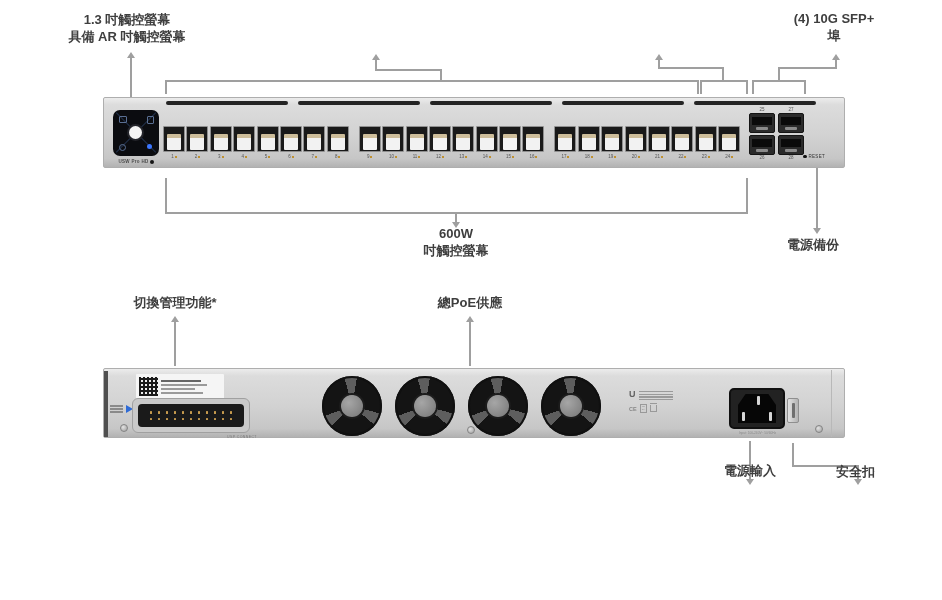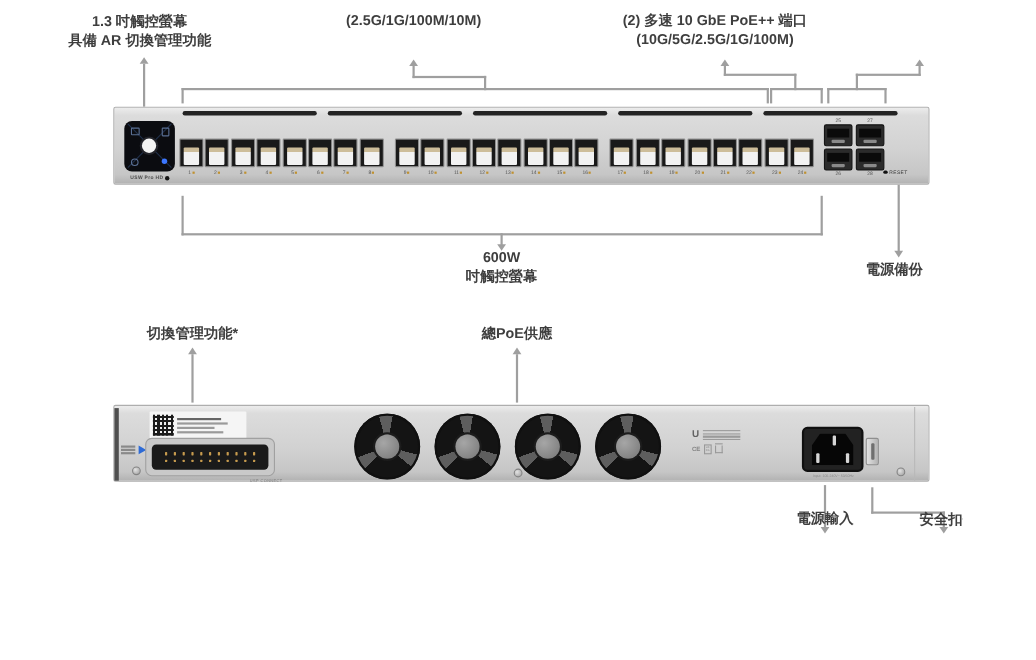--- a/index.html
+++ b/index.html
@@ -105,28 +105,27 @@
   #latch i{position:absolute;left:3.5px;top:4px;width:3px;height:15px;background:#6f6f6f;border-radius:1px;}
   .seam{position:absolute;left:727px;top:1px;width:1px;height:67px;background:#b8b8b8;}
 </style>
 </head>
 <body>
 
 <div id="stage" style="--line: #9f9f9f; --label: #3e3e3e; --footnote: #8c8c8c; --blue: #2e6bd6;">
 
   <div class="callout" style="left:127px;top:12px;">
     <div>1.3 吋觸控螢幕</div>
-    <div>具備 AR 切換管理功能</div>
+    <div>具備 AR 吋觸控螢幕</div>
   </div>
   <div class="callout" style="left:376px;top:11px;">
-    <div>(2.5G/1G/100M/10M)</div>
   </div>
-  <div class="callout" style="left:650px;top:11px;">
-    <div>(2) 多速 10 GbE PoE++ 端口</div>
-    <div>(10G/5G/2.5G/1G/100M)</div>
+  <div class="callout" style="left:834px;top:11px;">
+    <div>(4) 10G SFP+</div>
+    <div>埠</div>
   </div>
 
   <div class="arr-up" style="left:127px;top:52px;"></div>
   <div class="ln" style="left:130px;top:58px;width:2px;height:39px;"></div>
 
   <div class="arr-up" style="left:372px;top:54px;"></div>
   <div class="ln" style="left:375px;top:60px;width:2px;height:11px;"></div>
   <div class="ln" style="left:375px;top:69px;width:67px;height:2px;"></div>
   <div class="ln" style="left:440px;top:69px;width:2px;height:13px;"></div>
   <div class="ln" style="left:165px;top:80px;width:534px;height:2px;"></div>

